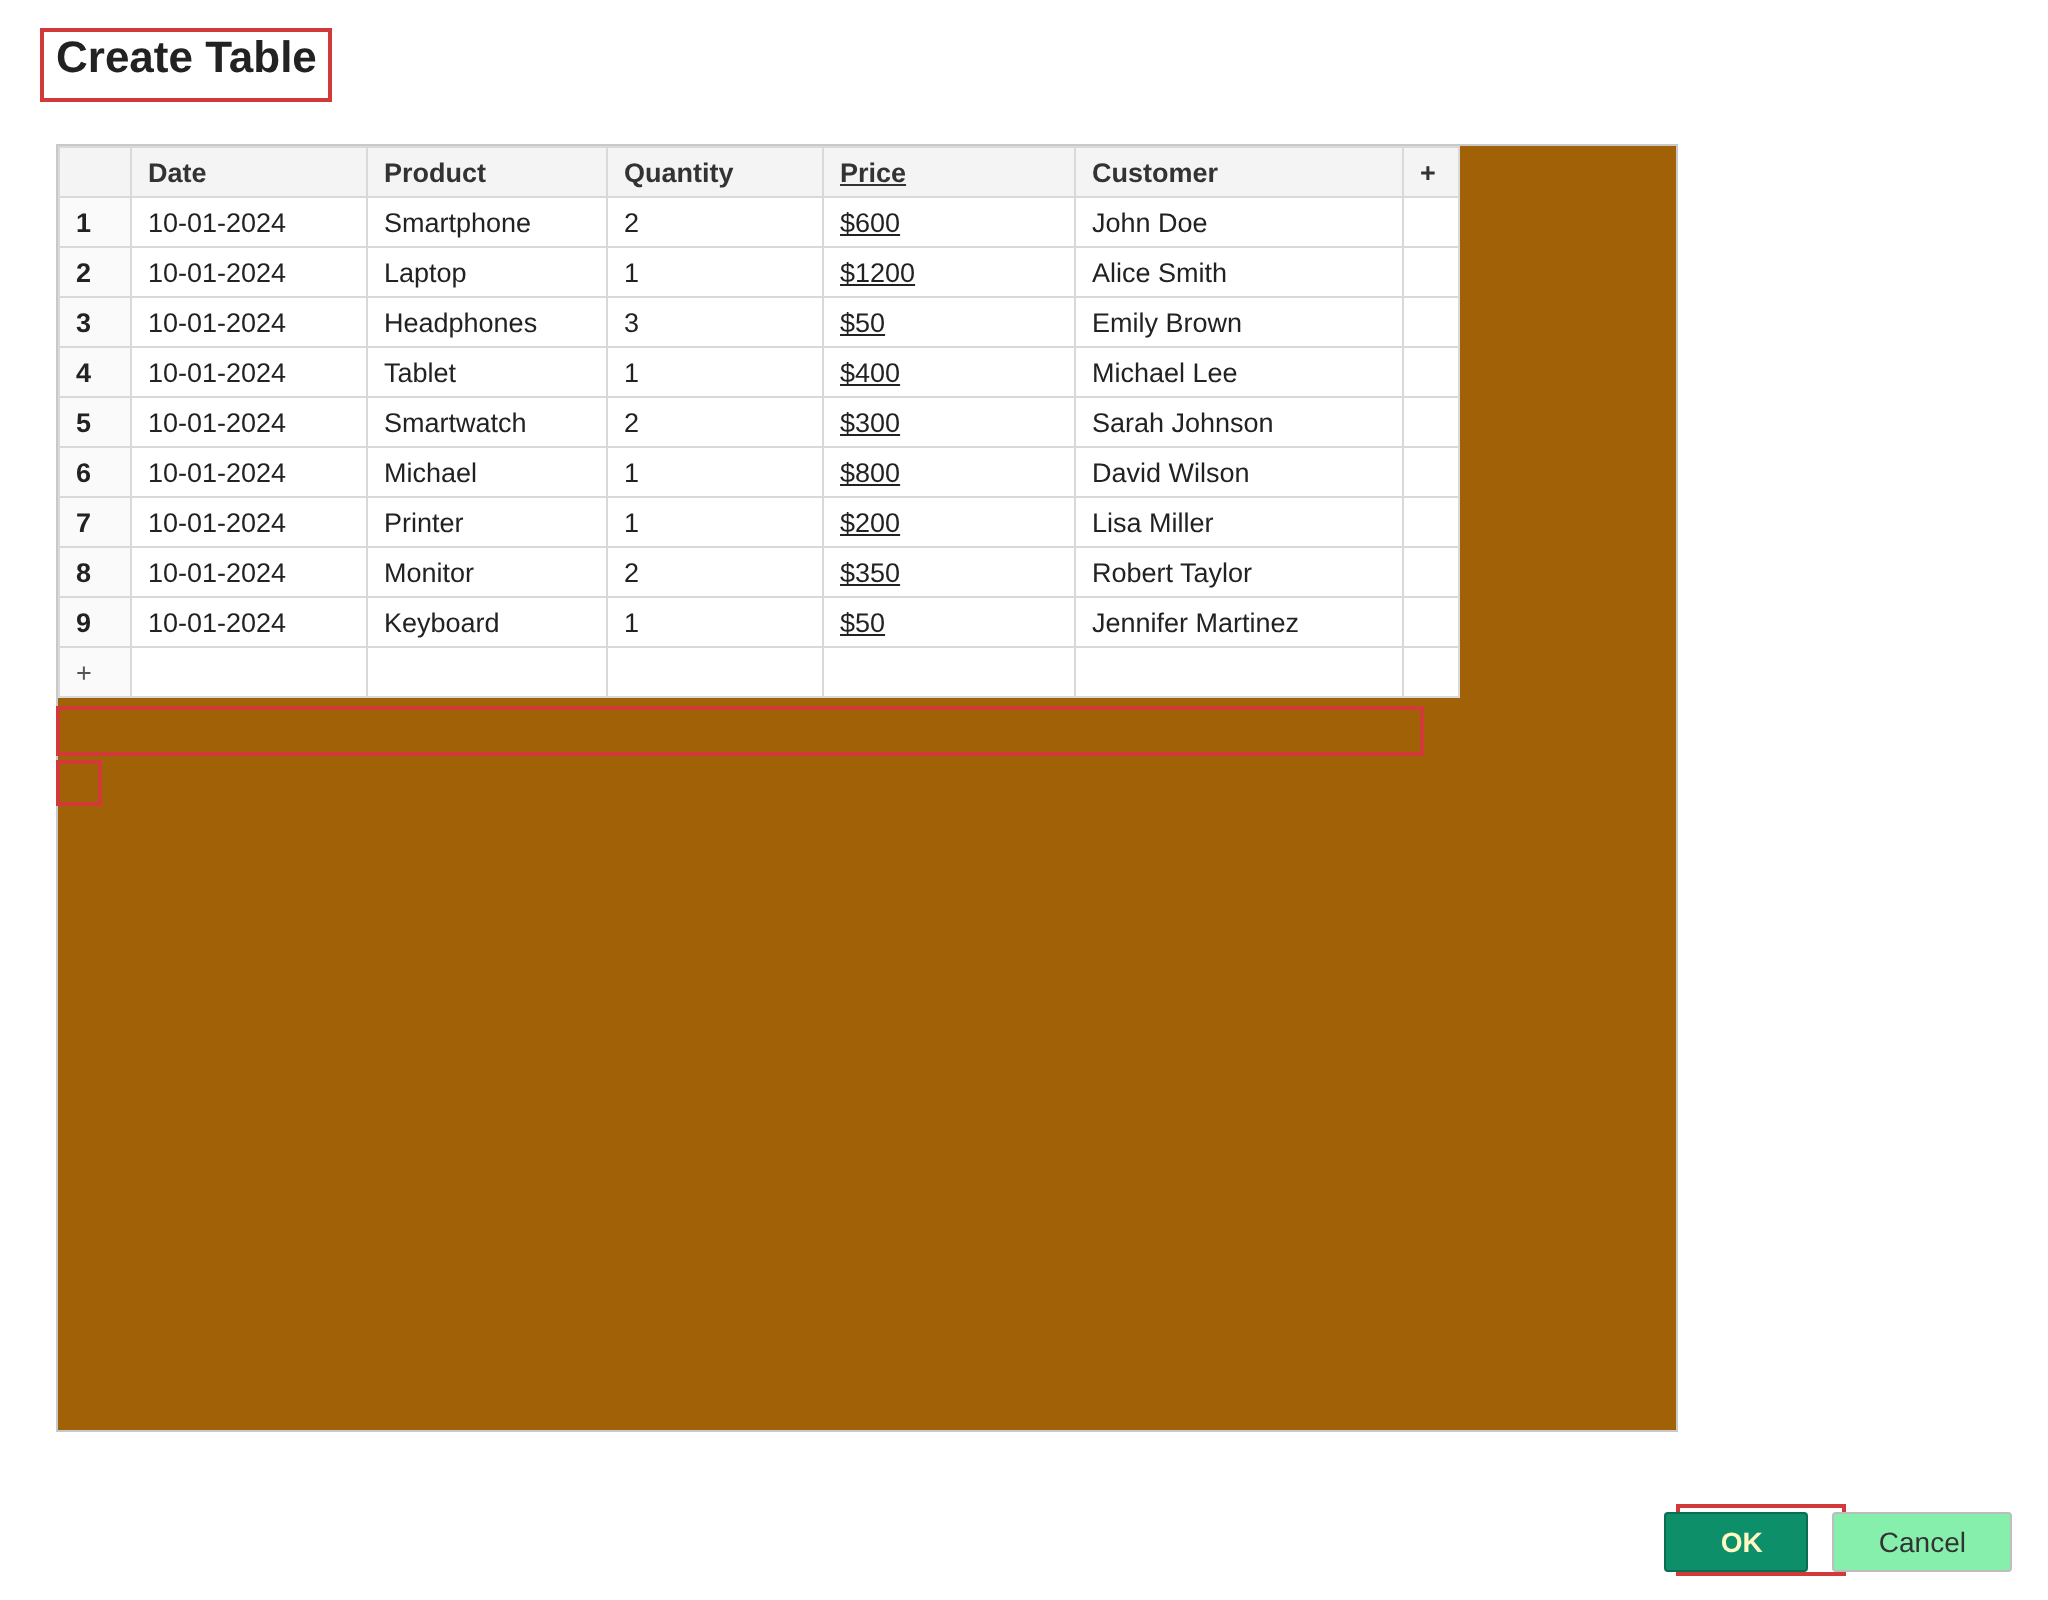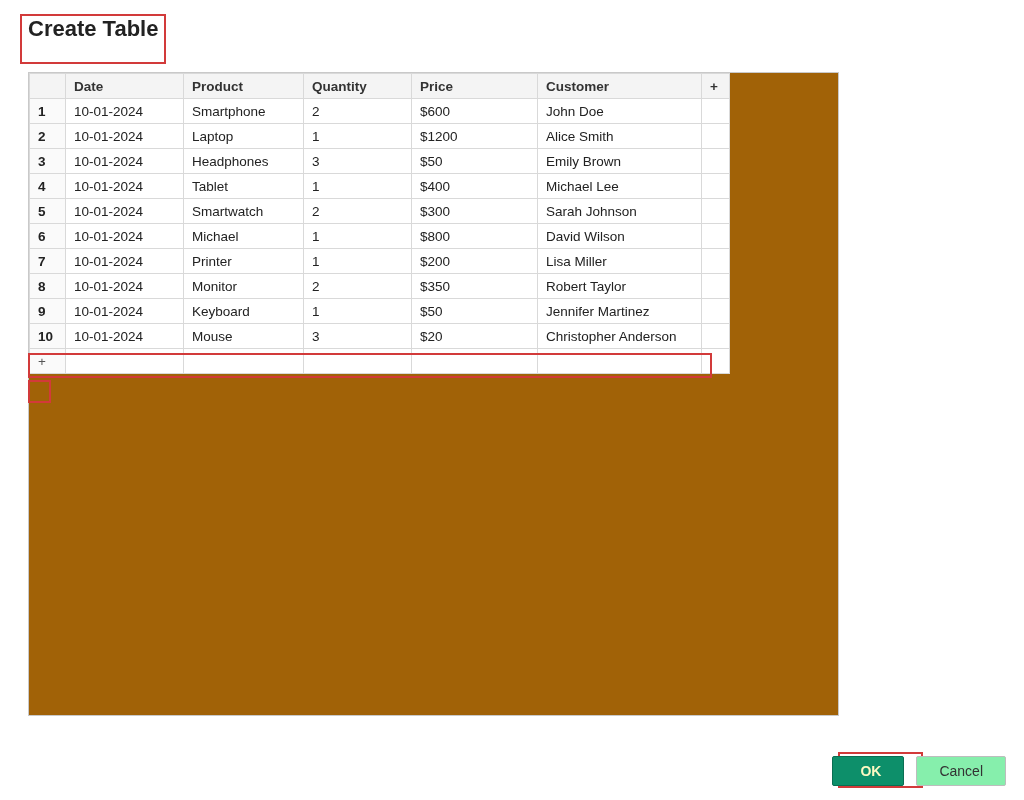--- a/index.html
+++ b/index.html
@@ -11,21 +11,21 @@
     color: #222;
     overflow: hidden;
   }
   .title-area {
     position: absolute;
     left: 20px; top: 14px;
   }
   .title-box {
     display: inline-block;
     border: 2px solid #d23a3a;
-    padding: 0 6px 20px 6px;
+    padding: 0 6px 7px 6px;
   }
   .title-box span {
     font-size: 22px;
     font-weight: 700;
     color: #222;
   }
   .grid-area {
     position: absolute;
     left: 28px; top: 72px;
     width: 811px;
@@ -50,21 +50,21 @@
     background: #f4f4f4;
     font-weight: 700;
     color: #333;
   }
   .col-idx   { width: 36px; text-align: center; background: #fafafa;}
   thead .col-idx { background:#f4f4f4;}
   .row-idx   { font-weight: 700; text-align: center; background: #fafafa;}
   .col-date  { width: 118px; }
   .col-prod  { width: 120px; }
   .col-qty   { width: 108px; }
-  .col-price { width: 126px; }
+  .col-price { width: 126px; text-decoration: underline; }
   .col-cust  { width: 164px; }
   .col-add   { width: 28px; text-align: center; font-weight:400;}
   .add-col-btn, .add-row-btn {
     cursor: pointer;
     color:#555;
   }
   .selected-row td, .selected-row .row-idx {
     background: #e6e6e6;
   }
   
@@ -212,29 +212,20 @@
         <tr>
           <td class="row-idx col-idx">9</td>
           <td class="col-date">10-01-2024</td>
           <td class="col-prod">Keyboard</td>
           <td class="col-qty">1</td>
           <td class="col-price">$50</td>
           <td class="col-cust">Jennifer Martinez</td>
           <td class="col-add"></td>
         </tr>
         <tr>
-          <td class="row-idx col-idx">10</td>
-          <td class="col-date">10-01-2024</td>
-          <td class="col-prod">Mouse</td>
-          <td class="col-qty">3</td>
-          <td class="col-price">$20</td>
-          <td class="col-cust">Christopher Anderson</td>
-          <td class="col-add"></td>
-        </tr>
-        <tr>
           <td class="col-idx add-row-cell add-row-btn">+</td>
           <td class="col-date"></td>
           <td class="col-prod"></td>
           <td class="col-qty"></td>
           <td class="col-price"></td>
           <td class="col-cust"></td>
           <td class="col-add"></td>
         </tr>
       </tbody>
   </table>

